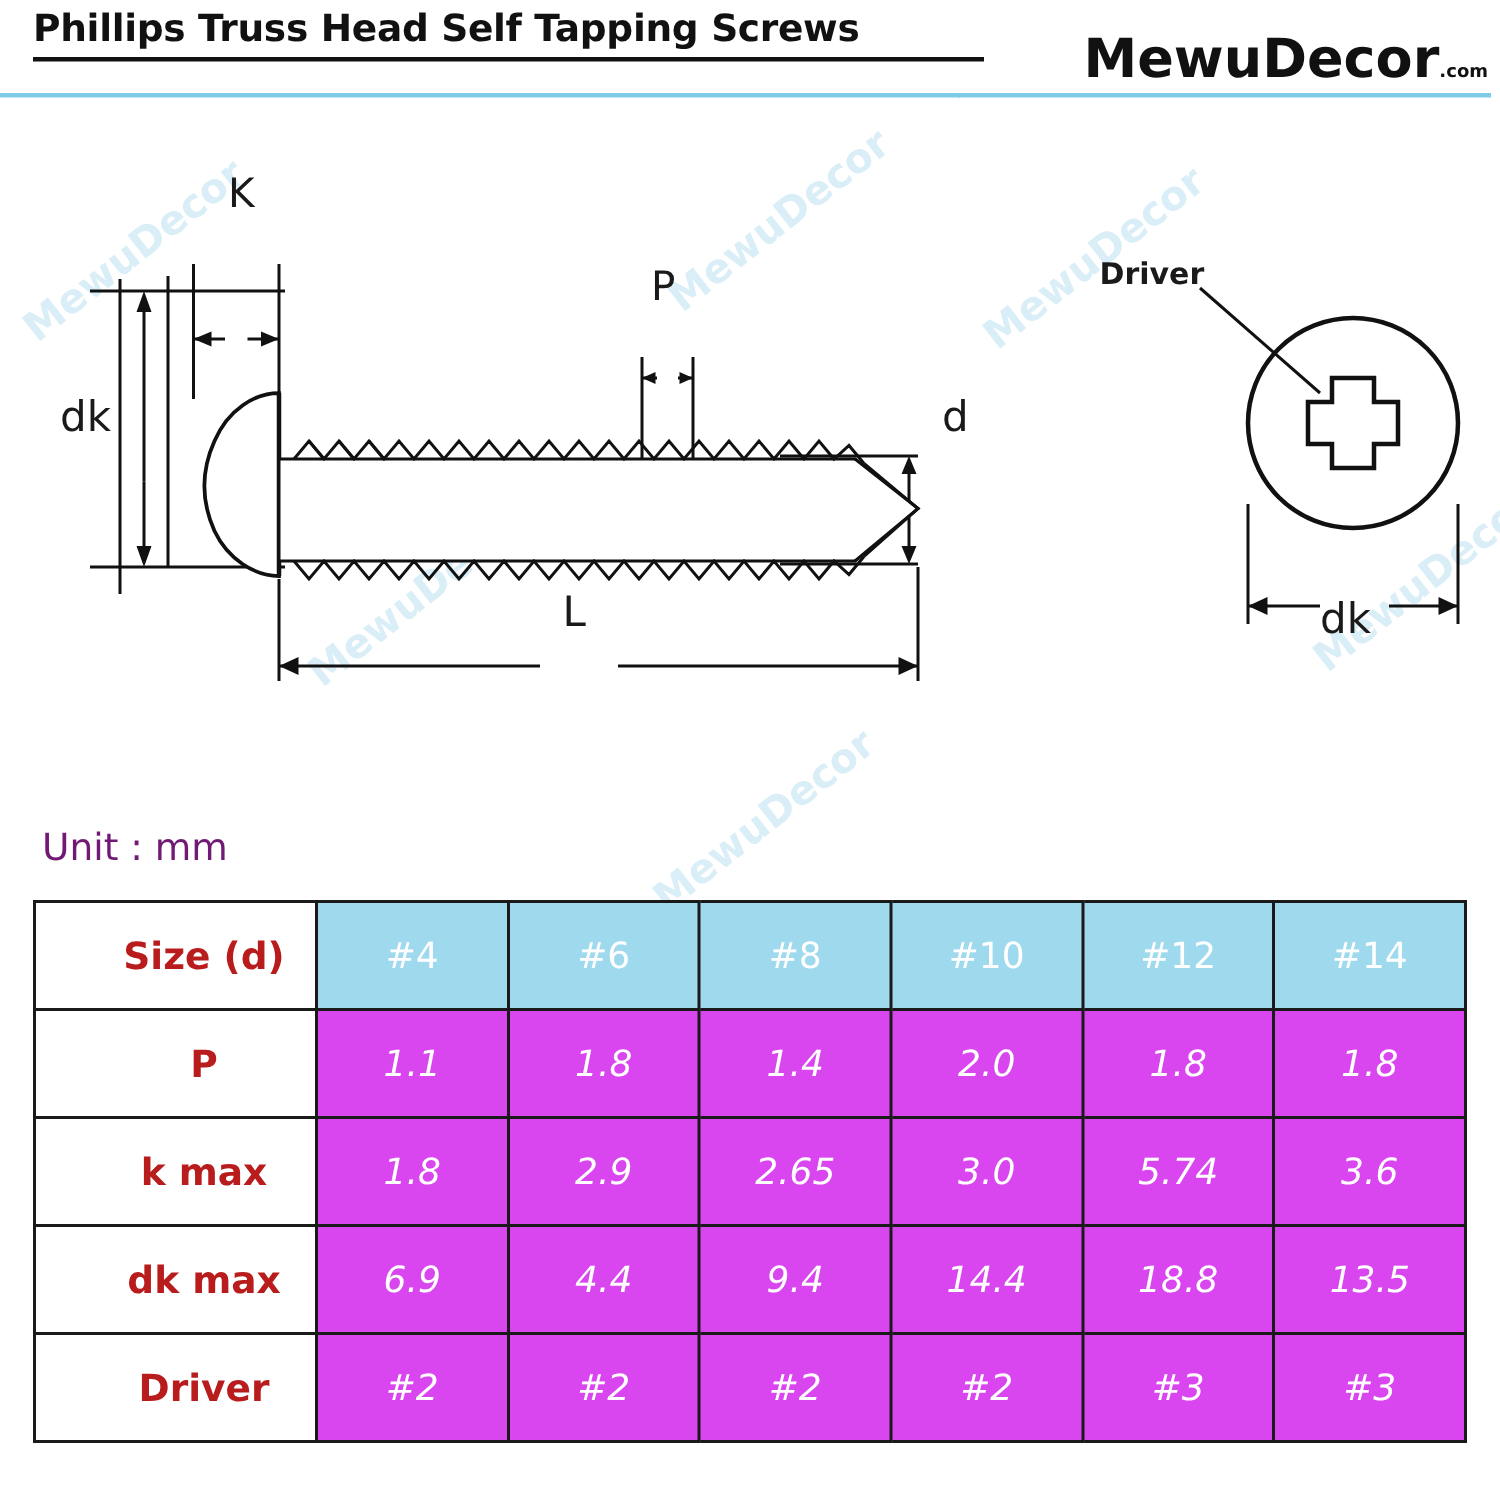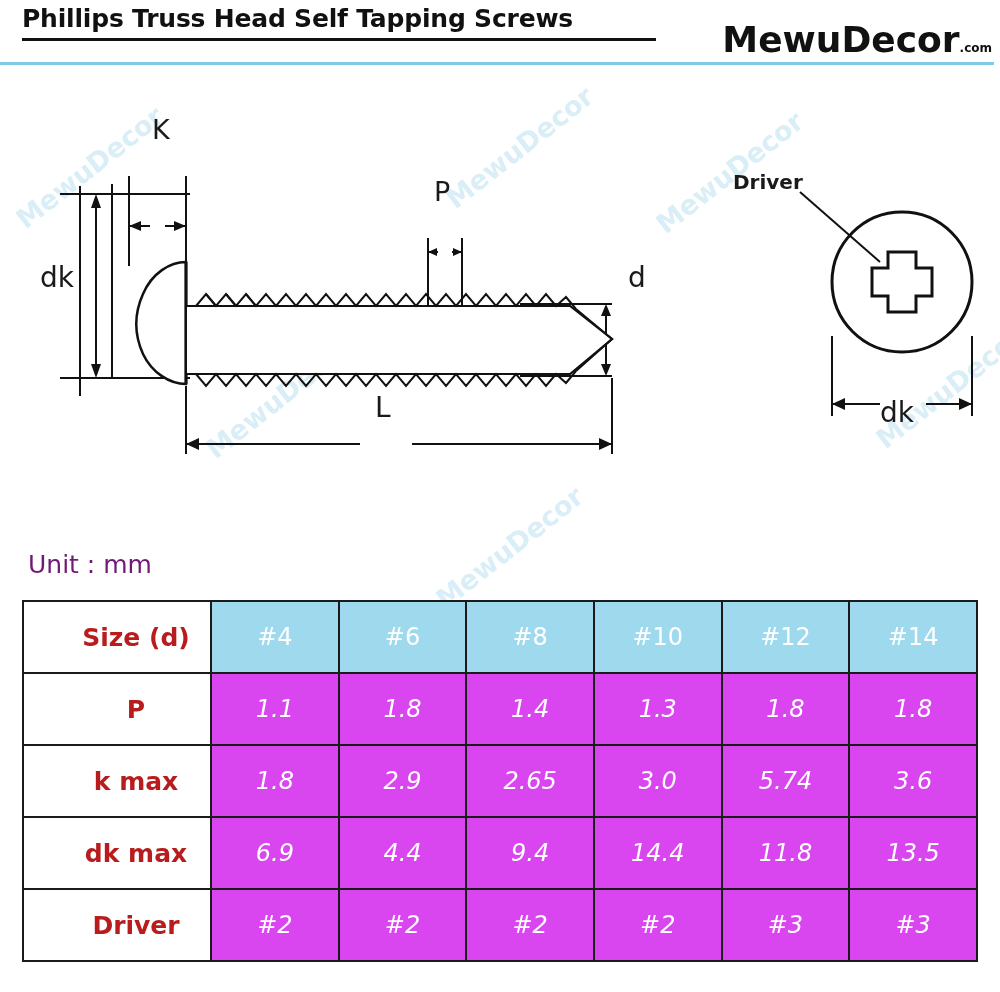--- a/index.html
+++ b/index.html
@@ -223,40 +223,40 @@
           <td class="valhead">#8</td>
           <td class="valhead">#10</td>
           <td class="valhead">#12</td>
           <td class="valhead">#14</td>
         </tr>
         <tr>
           <td class="rowhead">P</td>
           <td class="val">1.1</td>
           <td class="val">1.8</td>
           <td class="val">1.4</td>
-          <td class="val">1.3</td>
+          <td class="val">2.0</td>
           <td class="val">1.8</td>
           <td class="val">1.8</td>
         </tr>
         <tr>
           <td class="rowhead">k max</td>
           <td class="val">1.8</td>
           <td class="val">2.9</td>
           <td class="val">2.65</td>
           <td class="val">3.0</td>
           <td class="val">5.74</td>
           <td class="val">3.6</td>
         </tr>
         <tr>
           <td class="rowhead">dk max</td>
           <td class="val">6.9</td>
           <td class="val">4.4</td>
           <td class="val">9.4</td>
           <td class="val">14.4</td>
-          <td class="val">11.8</td>
+          <td class="val">18.8</td>
           <td class="val">13.5</td>
         </tr>
         <tr>
           <td class="rowhead">Driver</td>
           <td class="val">#2</td>
           <td class="val">#2</td>
           <td class="val">#2</td>
           <td class="val">#2</td>
           <td class="val">#3</td>
           <td class="val">#3</td>

